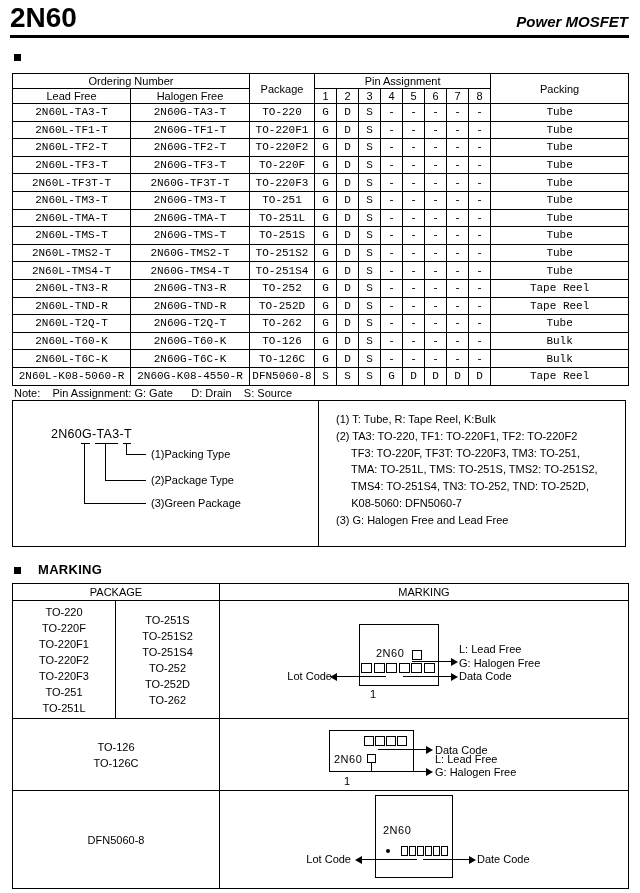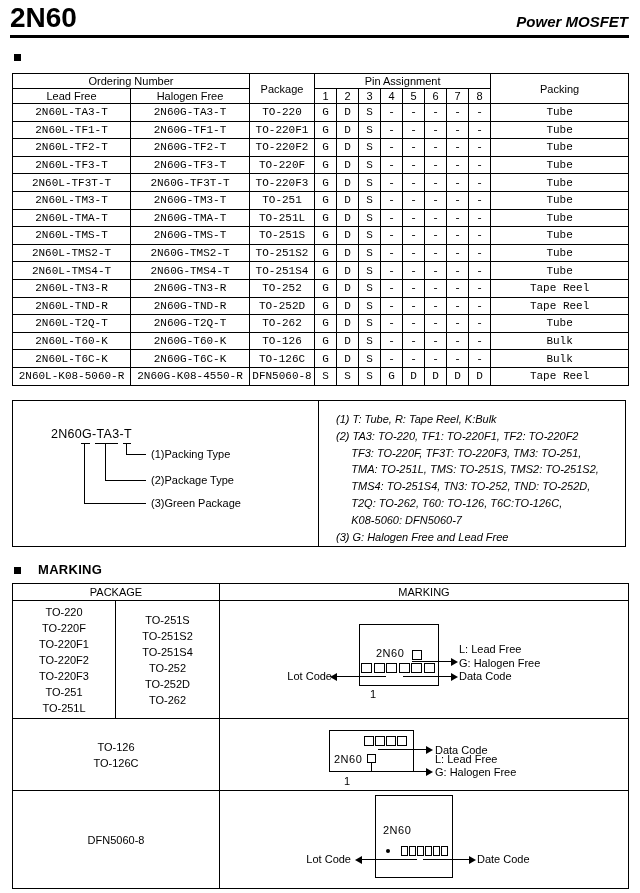--- a/index.html
+++ b/index.html
@@ -26,21 +26,21 @@
       font-size:11px;text-align:center;padding:0;overflow:hidden;white-space:nowrap;}
   .ordering-table thead tr{height:15px;}
   .ordering-table tbody tr{height:17.6px;font-family:Liberation Mono, monospace;}
   .note-line{position:absolute;left:14px;top:387px;font-size:11px;white-space:pre;}
   .note-box{position:absolute;left:12px;top:400px;width:614px;height:147px;
             border:1px solid #000;box-sizing:border-box;}
   .pn-example{position:absolute;left:38px;top:26px;font-size:12.5px;letter-spacing:.3px;}
   .pn-underline{position:absolute;top:42px;height:1px;background:#000;}
   .legend-right{position:absolute;left:305px;top:0;bottom:0;width:308px;
       border-left:1px solid #000;padding:10px 0 0 17px;box-sizing:border-box;}
-  .legend-right div{font-size:11px;line-height:16.8px;white-space:pre;font-style:italic;}
+  .legend-right div{font-size:11px;line-height:16.8px;white-space:pre;}
   .marking-table{position:absolute;left:12px;top:583px;width:616px;}
   .marking-table th,.marking-table td{border:1px solid #000;font-weight:normal;
       font-size:11px;text-align:center;vertical-align:middle;padding:0;}
   .marking-table thead tr{height:17px;}
   .pkg-list div{font-size:11px;line-height:16px;}
   .mk-cell{position:relative;}
   .chip-text{position:absolute;font-size:11px;line-height:12px;letter-spacing:.5px;}
   .sqrow{position:absolute;display:flex;}
 </style>
 </head>
@@ -310,20 +310,21 @@
           <td>G</td>
           <td>D</td>
           <td>D</td>
           <td>D</td>
           <td>D</td>
           <td>Tape Reel</td>
         </tr>
       </tbody>
   </table>
 
+  <div class="note-line">Note:    Pin Assignment: G: Gate      D: Drain    S: Source</div>
 
   <div class="note-box">
     <div class="pn-example">2N60G-TA3-T</div>
     <div class="pn-underline" style="left:68px;width:9px;"></div>
     <div class="pn-underline" style="left:82px;width:23px;"></div>
     <div class="pn-underline" style="left:110px;width:8px;"></div>
 
     <div class="vline" style="left:113px;top:43px;height:11px;"></div>
     <div class="hline" style="left:113px;top:53px;width:20px;"></div>
     <div class="lbl" style="left:138px;top:47px;">(1)Packing Type</div>
@@ -335,21 +336,20 @@
     <div class="vline" style="left:71px;top:43px;height:60px;"></div>
     <div class="hline" style="left:71px;top:102px;width:62px;"></div>
     <div class="lbl" style="left:138px;top:96px;">(3)Green Package</div>
 
     <div class="legend-right">
         <div>(1) T: Tube, R: Tape Reel, K:Bulk</div>
         <div>(2) TA3: TO-220, TF1: TO-220F1, TF2: TO-220F2</div>
         <div>     TF3: TO-220F, TF3T: TO-220F3, TM3: TO-251,</div>
         <div>     TMA: TO-251L, TMS: TO-251S, TMS2: TO-251S2,</div>
         <div>     TMS4: TO-251S4, TN3: TO-252, TND: TO-252D,</div>
-        <div>     T2Q: TO-262, T60: TO-126, T6C:TO-126C,</div>
         <div>     K08-5060: DFN5060-7</div>
         <div>(3) G: Halogen Free and Lead Free</div>
       </div>
   </div>
 
   <div class="sec-bullet" style="left:14px;top:567px;"></div>
   <div class="sec-title" style="left:38px;top:562px;">MARKING</div>
 
   <table class="marking-table">
     <colgroup>

